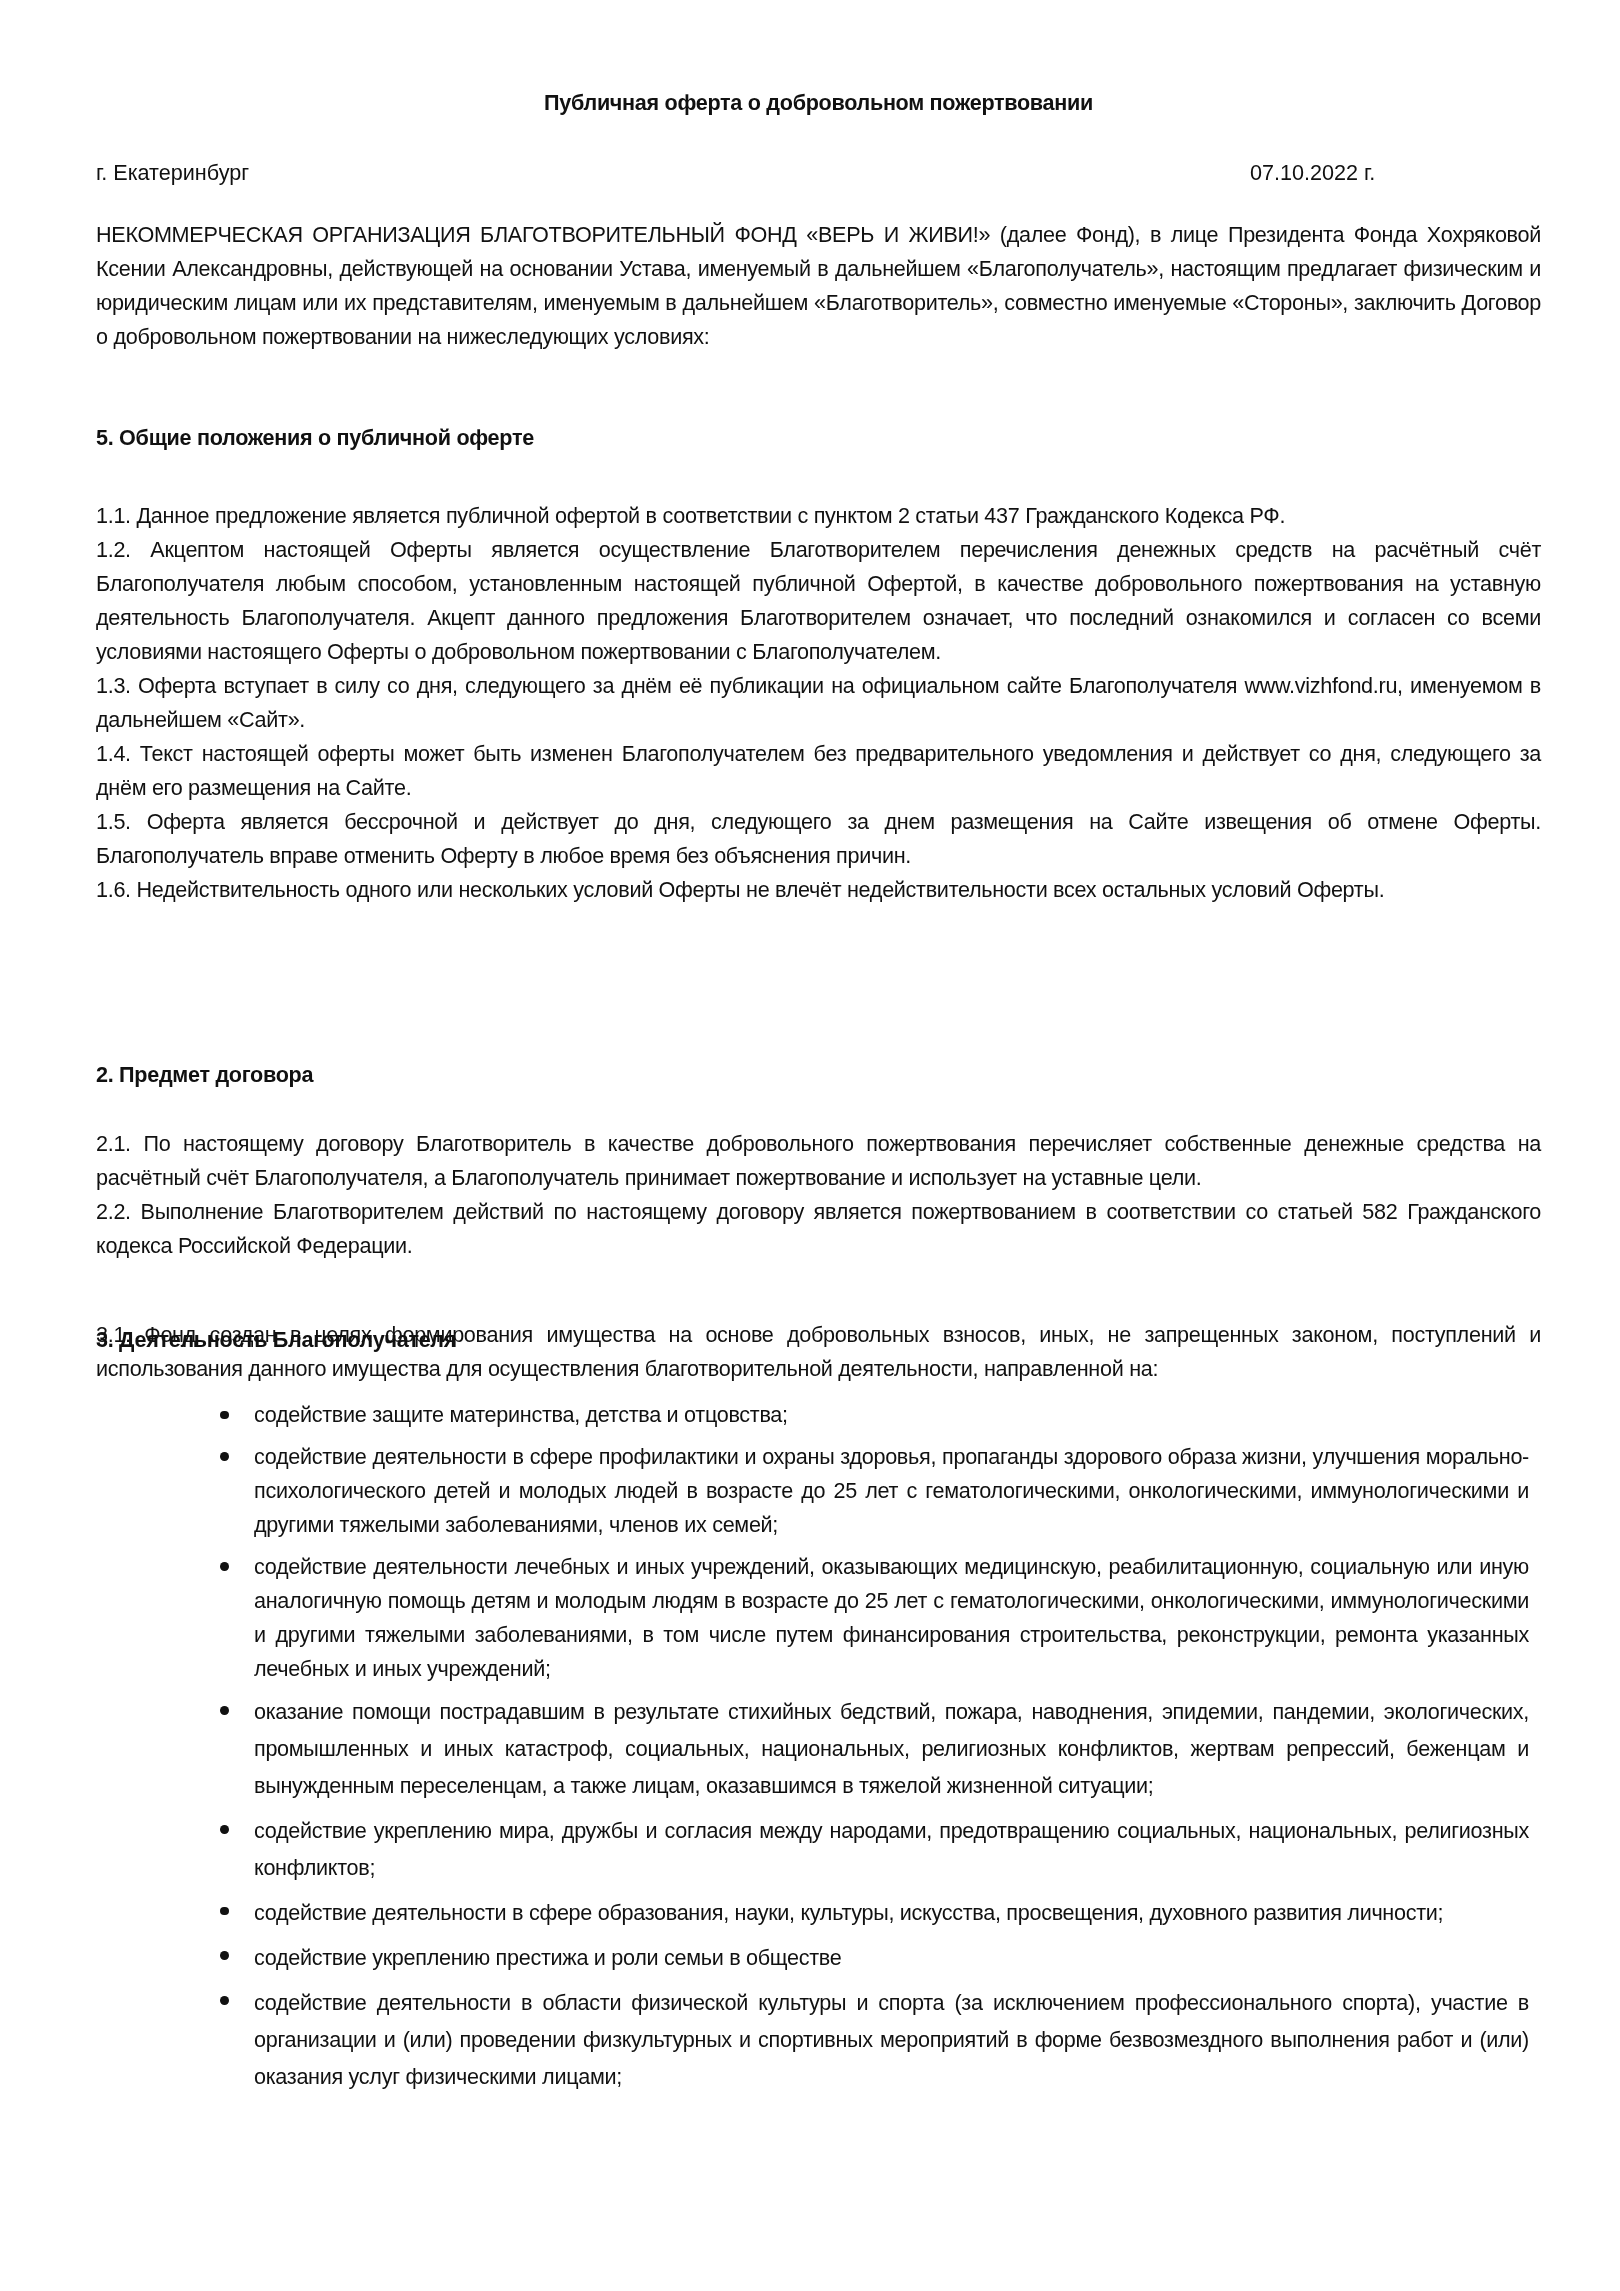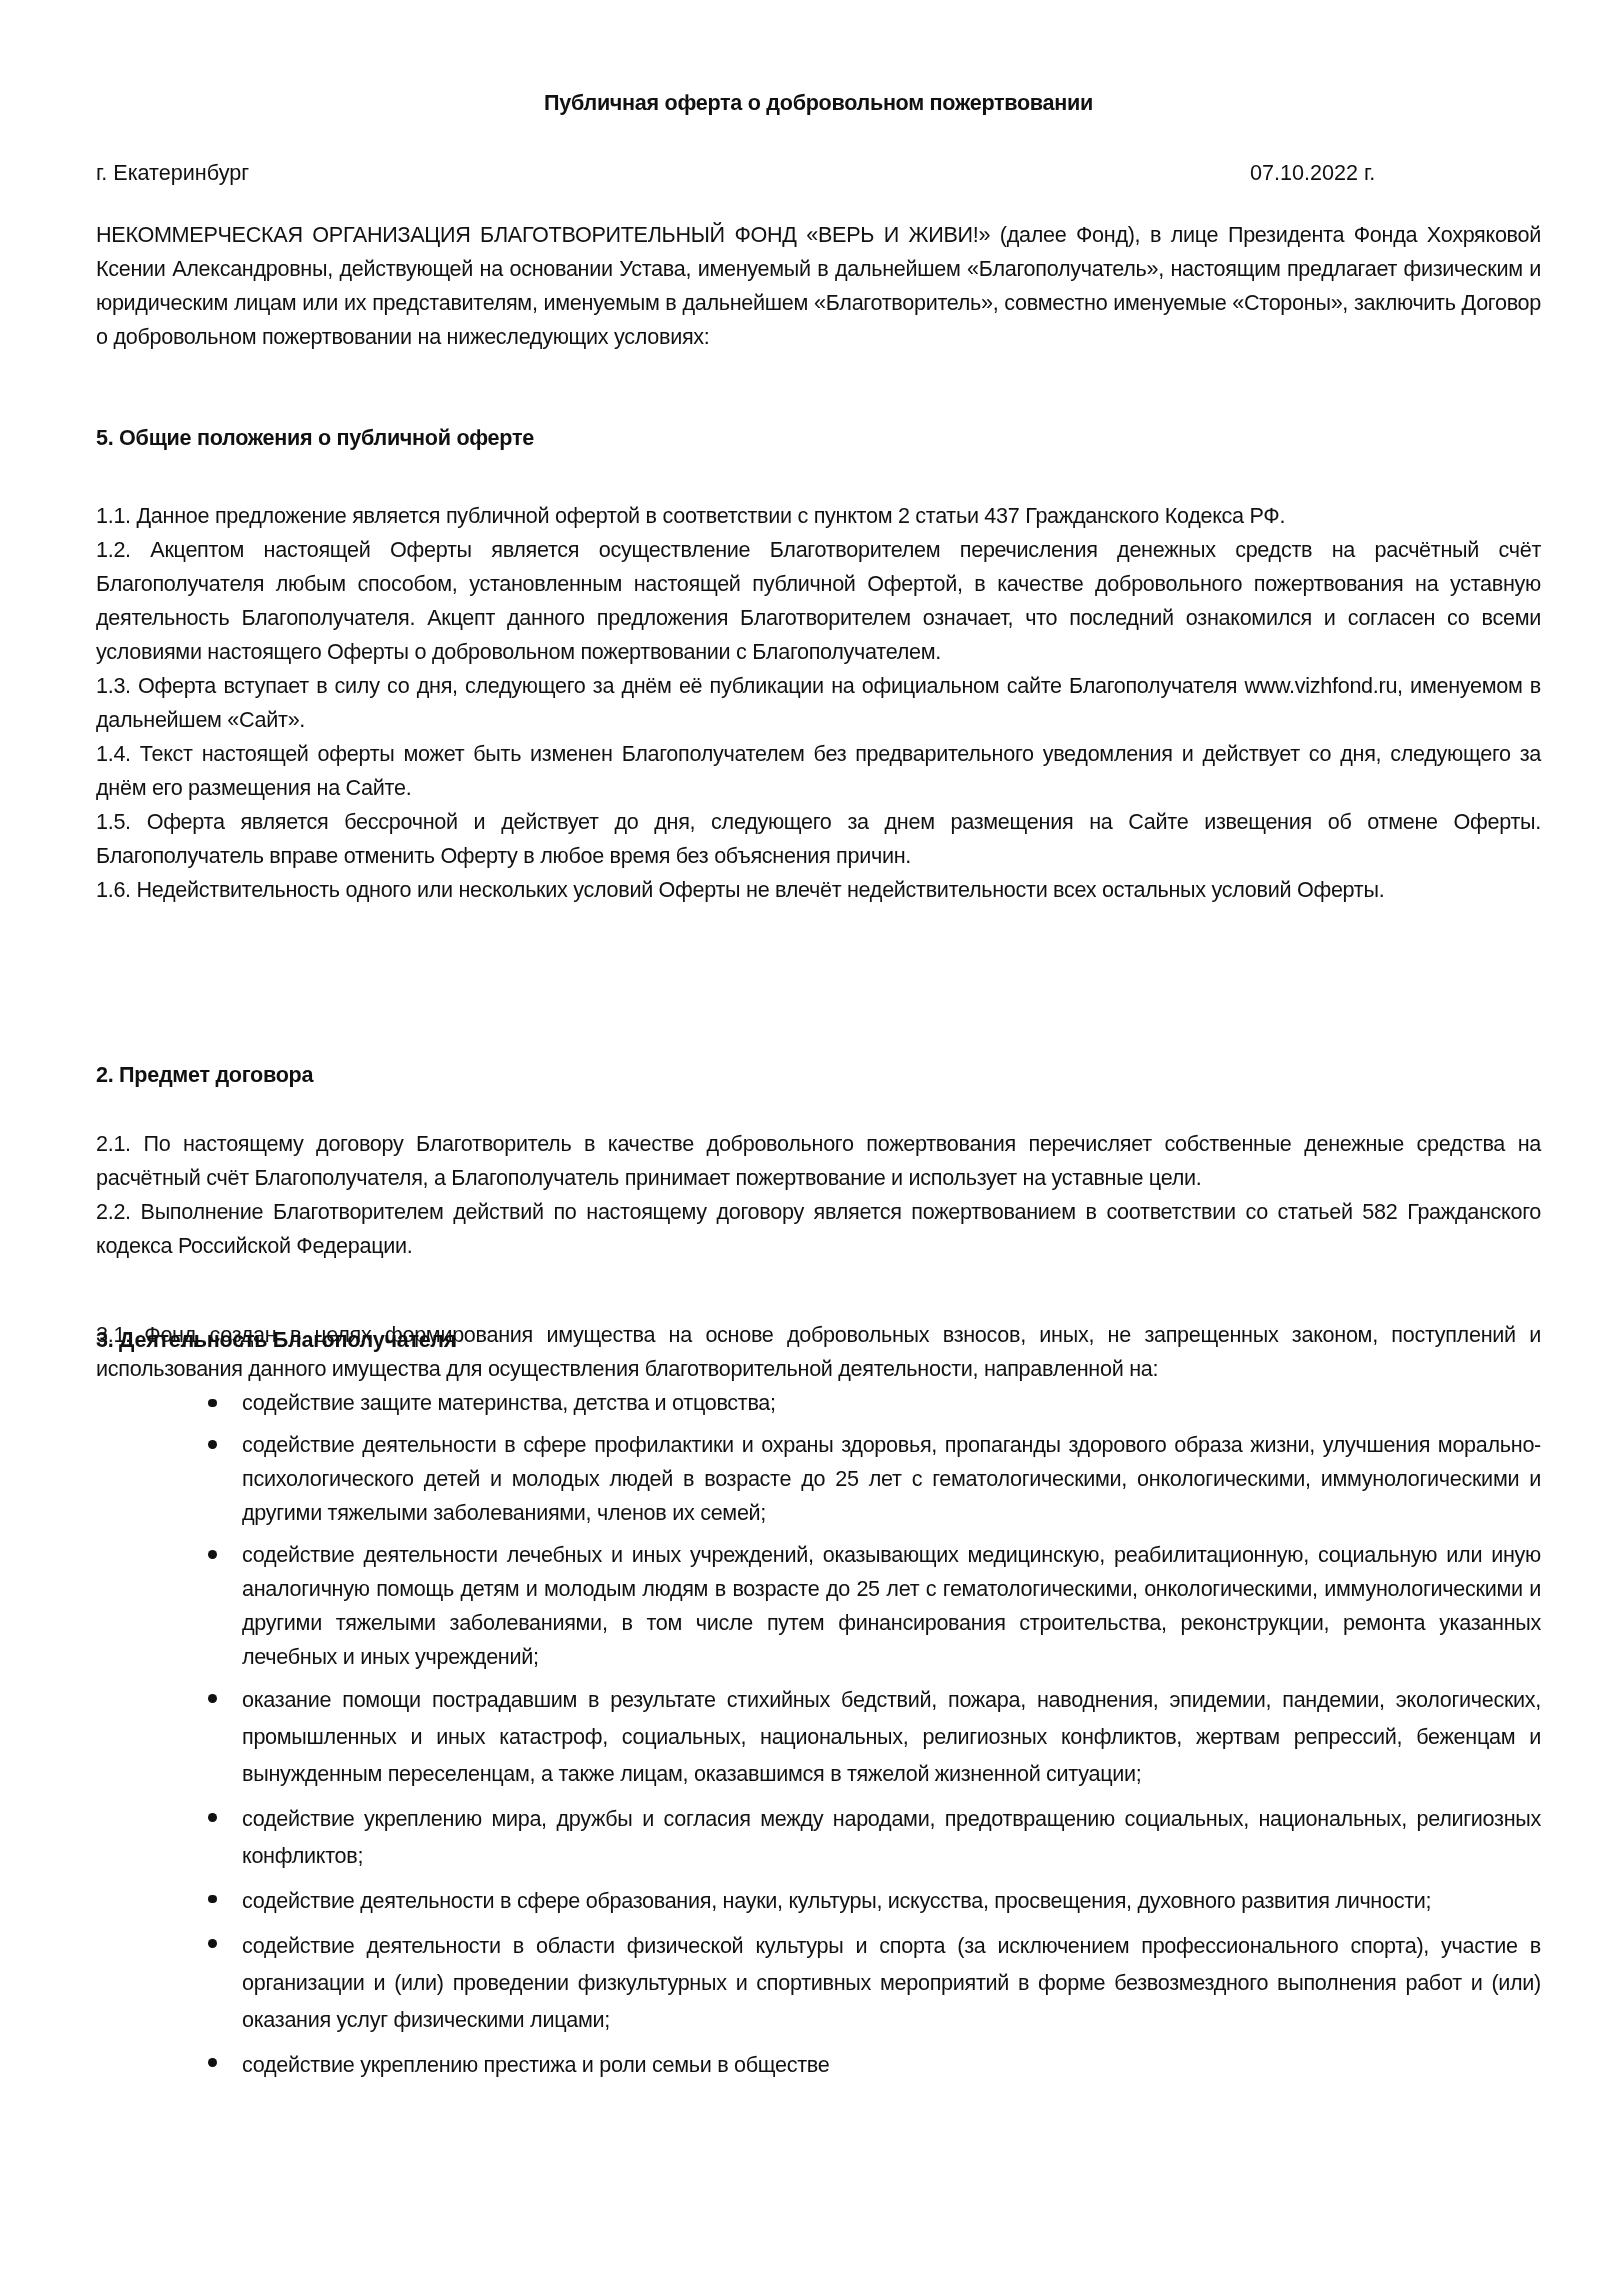--- a/index.html
+++ b/index.html
@@ -73,21 +73,21 @@
       font-size: 21.6px;
       line-height: 34px;
       letter-spacing: -0.3px;
     }
     .para {
       text-align: justify;
       margin: 0;
     }
     .bullets {
       list-style: none;
-      margin: 0;
+      margin: 12px;
       padding: 0;
     }
     .bullets li {
       position: relative;
       padding-left: 146px;
       text-align: justify;
       margin-bottom: 7.8px;
     }
     .bullets li .bullet {
       position: absolute;
@@ -133,19 +133,19 @@
   <div class="section-head" style="top:1327px;">3. Деятельность Благополучателя</div>
   <div class="block" style="top:1318px;">
     <p class="para">3.1. Фонд создан в целях формирования имущества на основе добровольных взносов, иных, не запрещенных законом, поступлений и использования данного имущества для осуществления благотворительной деятельности, направленной на:</p>
     <ul class="bullets">
       <li><span class="bullet"></span><span>содействие защите материнства, детства и отцовства;</span></li>
       <li><span class="bullet"></span><span>содействие деятельности в сфере профилактики и охраны здоровья, пропаганды здорового образа жизни, улучшения морально-психологического детей и молодых людей в возрасте до 25 лет с гематологическими, онкологическими, иммунологическими и другими тяжелыми заболеваниями, членов их семей;</span></li>
       <li><span class="bullet"></span><span>содействие деятельности лечебных и иных учреждений, оказывающих медицинскую, реабилитационную, социальную или иную аналогичную помощь детям и молодым людям в возрасте до 25 лет с гематологическими, онкологическими, иммунологическими и другими тяжелыми заболеваниями, в том числе путем финансирования строительства, реконструкции, ремонта указанных лечебных и иных учреждений;</span></li>
       <li class="loose"><span class="bullet"></span><span>оказание помощи пострадавшим в результате стихийных бедствий, пожара, наводнения, эпидемии, пандемии, экологических, промышленных и иных катастроф, социальных, национальных, религиозных конфликтов, жертвам репрессий, беженцам и вынужденным переселенцам, а также лицам, оказавшимся в тяжелой жизненной ситуации;</span></li>
       <li class="loose"><span class="bullet"></span><span>содействие укреплению мира, дружбы и согласия между народами, предотвращению социальных, национальных, религиозных конфликтов;</span></li>
       <li class="loose"><span class="bullet"></span><span>содействие деятельности в сфере образования, науки, культуры, искусства, просвещения, духовного развития личности;</span></li>
+      <li class="loose"><span class="bullet"></span><span>содействие укреплению престижа и роли семьи в обществе</span></li>
       <li class="loose"><span class="bullet"></span><span>содействие деятельности в области физической культуры и спорта (за исключением профессионального спорта), участие в организации и (или) проведении физкультурных и спортивных мероприятий в форме безвозмездного выполнения работ и (или) оказания услуг физическими лицами;</span></li>
-      <li class="loose"><span class="bullet"></span><span>содействие укреплению престижа и роли семьи в обществе</span></li>
     </ul>
   </div>
 
 </div>
 
 
 </body></html>

